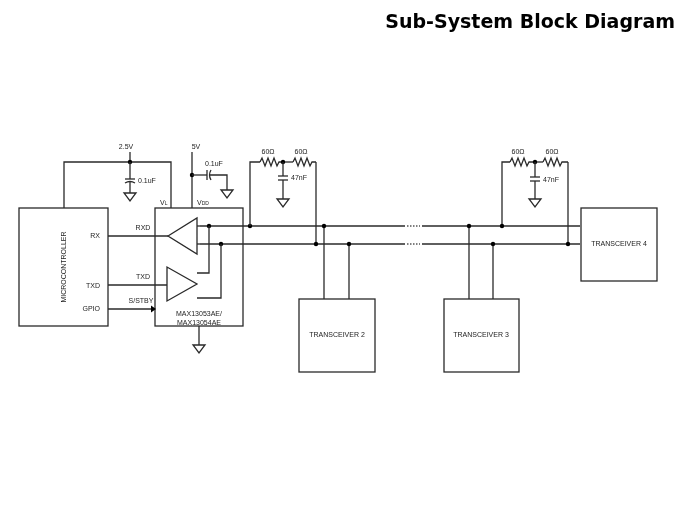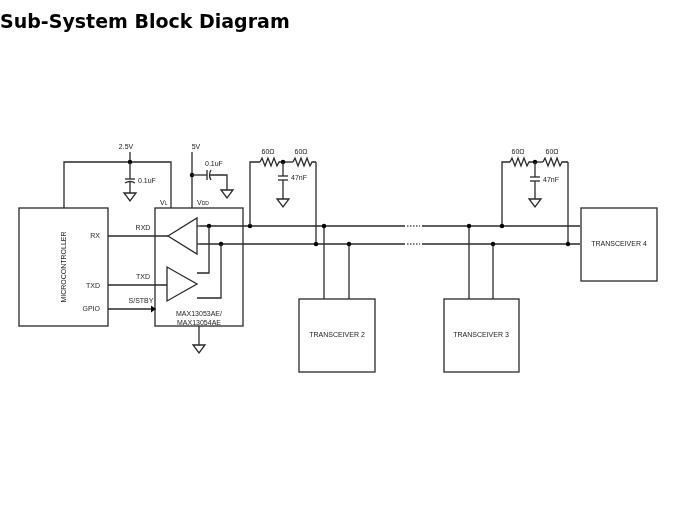--- a/index.html
+++ b/index.html
@@ -1,18 +1,18 @@
 <!DOCTYPE html>
 <html><head>
   <meta charset="utf-8">
   <style>
     html, body { margin: 0; padding: 0; background: #ffffff; }
     body { width: 675px; height: 506px; position: relative; overflow: hidden; }
     .title {
-      position: absolute; left: 0; top: 10px; width: 675px; text-align: left;
+      position: absolute; left: 0; top: 10px; width: 675px; text-align: right;
       font-family: "DejaVu Sans", sans-serif; font-weight: bold; font-size: 19px; color: #000;
     }
     svg { position: absolute; left: 0; top: 0; }
     .w { stroke: #2a2a2a; stroke-width: 1.3; fill: none; }
     .box { stroke: #2a2a2a; stroke-width: 1.3; fill: #ffffff; }
     .dot { fill: #000; }
     .lbl { font-family: "Liberation Sans", sans-serif; font-size: 7px; fill: #222; }
     .gap { stroke: #ffffff; stroke-width: 3; }
   </style>
 </head>

